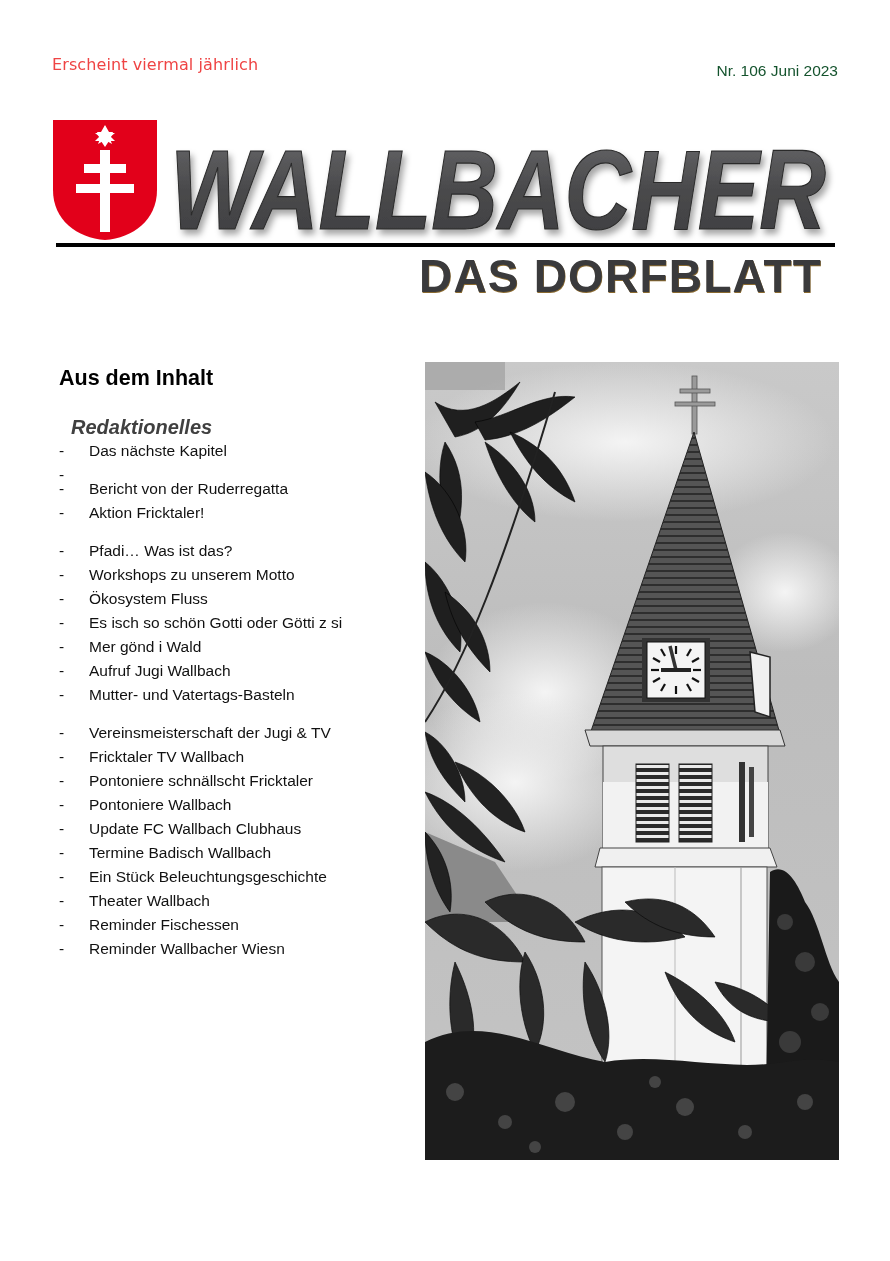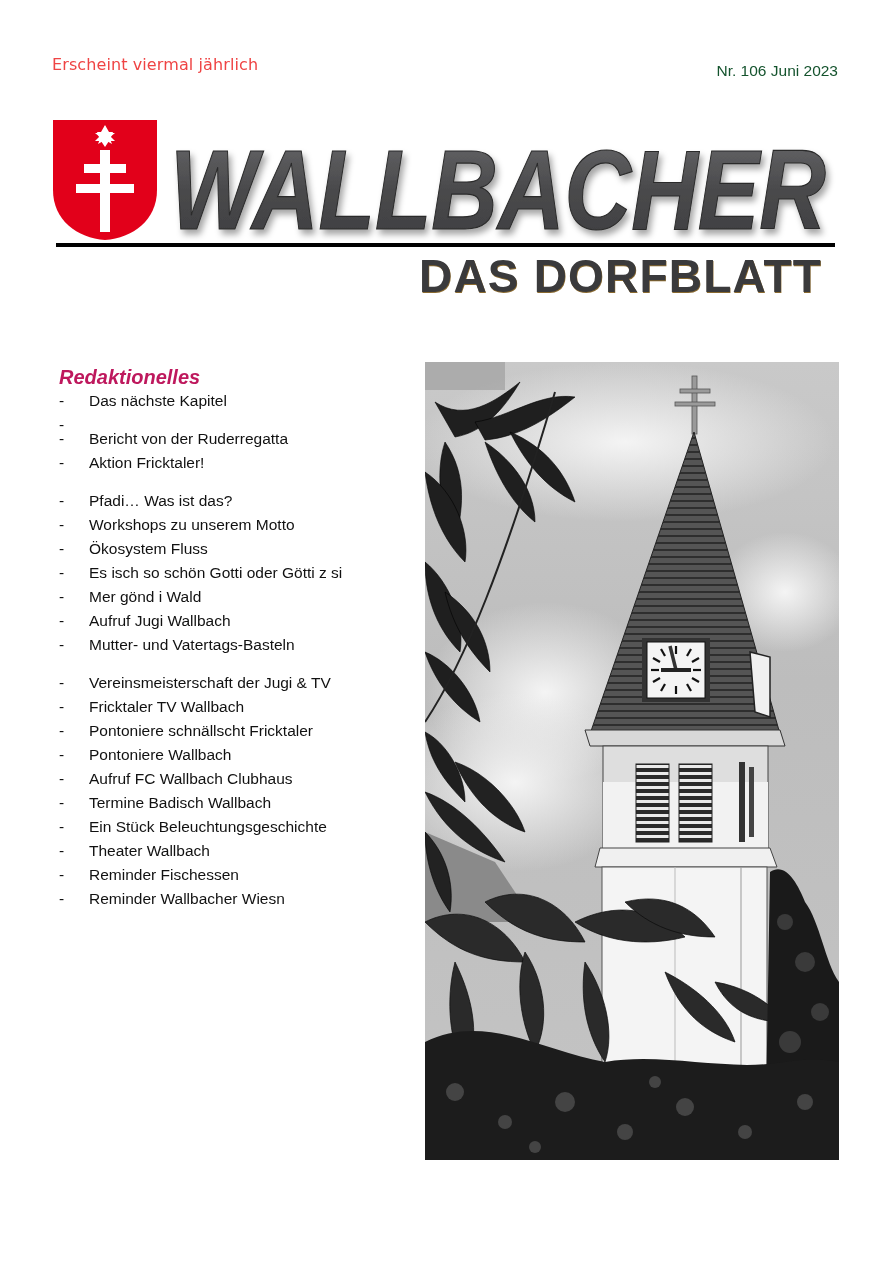--- a/index.html
+++ b/index.html
@@ -15,22 +15,22 @@
   .wordmark { position:absolute; left:166px; top:106px; width:670px; height:135px; }
   .rule { position:absolute; left:56px; top:243px; width:779px; height:4px; background:#000; }
   .subtitle { position:absolute; left:390px; top:250px; font-size:46px; font-weight:bold;
               color:#3a3a3c; letter-spacing:1.2px; line-height:52px;
               text-shadow:0.5px 0.5px 0 #8a6a30;margin-left:29px; }
 
   
   .toc { position:absolute; left:59px; top:364px; width:350px; }
   .toc h1 { margin:0 0 22px 0; font-size:21.5px; font-weight:bold; color:#000; line-height:28px; }
   .section { margin-bottom:20px; }
-  .section h2 { margin:0 0 2px 0; font-size:20px; font-weight:bold; font-style:italic;
-                color:#be185d; line-height:26px; }
+  .section h2 { margin:0 0 2px 12px; font-size:20px; font-weight:bold; font-style:italic;
+                color:#404040; line-height:26px; }
   .section ul { list-style:none; margin:0; padding:0; }
   .section li { position:relative; padding-left:30px; font-size:15.5px; line-height:18px;
                 margin-bottom:6px; color:#111; }
   .section li .dash { position:absolute; left:0; top:0; }
 
   
   .photo { position:absolute; left:425px; top:362px; width:414px; height:798px; overflow:hidden;
            background:#cfcfcf; }
   .photo svg { display:block; }
 </style>
@@ -66,20 +66,21 @@
       </filter>
     </defs>
     <text x="4" y="123" font-family="Liberation Sans, sans-serif" font-weight="bold" font-style="italic" font-size="114" textLength="656" lengthAdjust="spacingAndGlyphs" fill="url(#wmg)" stroke="#2a2a2a" stroke-width="1.2" filter="url(#wms)">WALLBACHER</text>
   </svg>
 </div>
 
 <div class="rule"></div>
 <div class="subtitle">DAS DORFBLATT</div>
 
 <div class="toc">
+  <h1>Aus dem Inhalt</h1>
 
   <div class="section">
     <h2>Redaktionelles</h2>
     <ul>
       <li><span class="dash">-</span><span>Das nächste Kapitel</span></li>
       <li style="width:230px"><span class="dash">-</span></li>
     </ul>
   </div>
 
   <div class="section">
@@ -100,21 +101,21 @@
       <li><span class="dash">-</span><span>Mutter- und Vatertags-Basteln</span></li>
     </ul>
   </div>
 
   <div class="section">
     <ul>
       <li><span class="dash">-</span><span>Vereinsmeisterschaft der Jugi &amp; TV</span></li>
       <li><span class="dash">-</span><span>Fricktaler TV Wallbach</span></li>
       <li><span class="dash">-</span><span>Pontoniere schnällscht Fricktaler</span></li>
       <li><span class="dash">-</span><span>Pontoniere Wallbach</span></li>
-      <li><span class="dash">-</span><span>Aufruf FC Wallbach Clubhaus</span></li>
+      <li><span class="dash">-</span><span>Update FC Wallbach Clubhaus</span></li>
       <li><span class="dash">-</span><span>Termine Badisch Wallbach</span></li>
       <li><span class="dash">-</span><span>Ein Stück Beleuchtungsgeschichte</span></li>
       <li><span class="dash">-</span><span>Theater Wallbach</span></li>
       <li><span class="dash">-</span><span>Reminder Fischessen</span></li>
       <li><span class="dash">-</span><span>Reminder Wallbacher Wiesn</span></li>
     </ul>
   </div>
 </div>
 
 <div class="photo">

